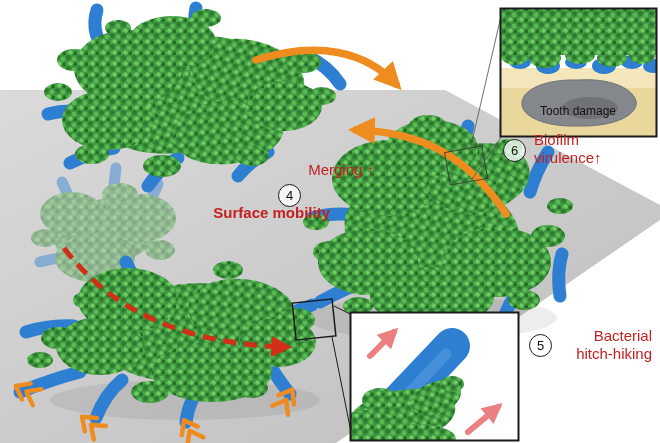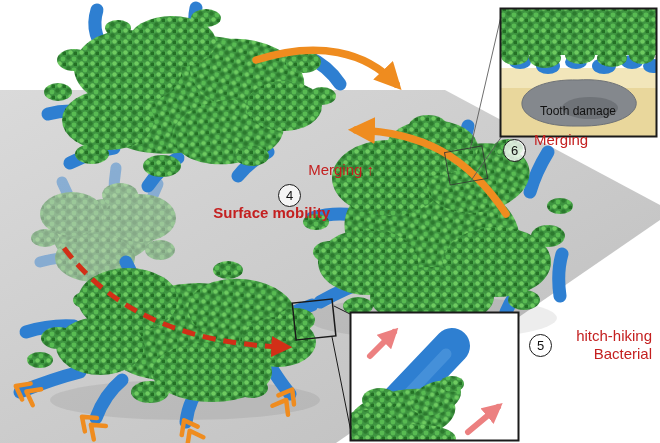--- a/index.html
+++ b/index.html
@@ -242,25 +242,26 @@
 
   <div class="circle-num" style="left:278px;top:184px;">4</div>
 
   <div class="lbl center" style="left:130px;top:204px;width:200px;font-weight:bold;">
     <span>Surface mobility</span>
   </div>
 
   <div class="circle-num" style="left:503px;top:139px;">6</div>
 
   <div class="lbl" style="left:534px;top:131px;width:122px;">
-    <span>Merging</span>
+    <span>Biofilm</span>
+    <span>virulence↑</span>
   </div>
 
   <div class="circle-num" style="left:529px;top:334px;">5</div>
 
   <div class="lbl center" style="left:536px;top:327px;width:116px;">
+    <span>Bacterial</span>
     <span>hitch-hiking</span>
-    <span>Bacterial</span>
   </div>
 
   <div class="tooth-caption" style="left:508px;top:104px;width:140px;">Tooth damage</div>
 
 </div>
 
 </body></html>

